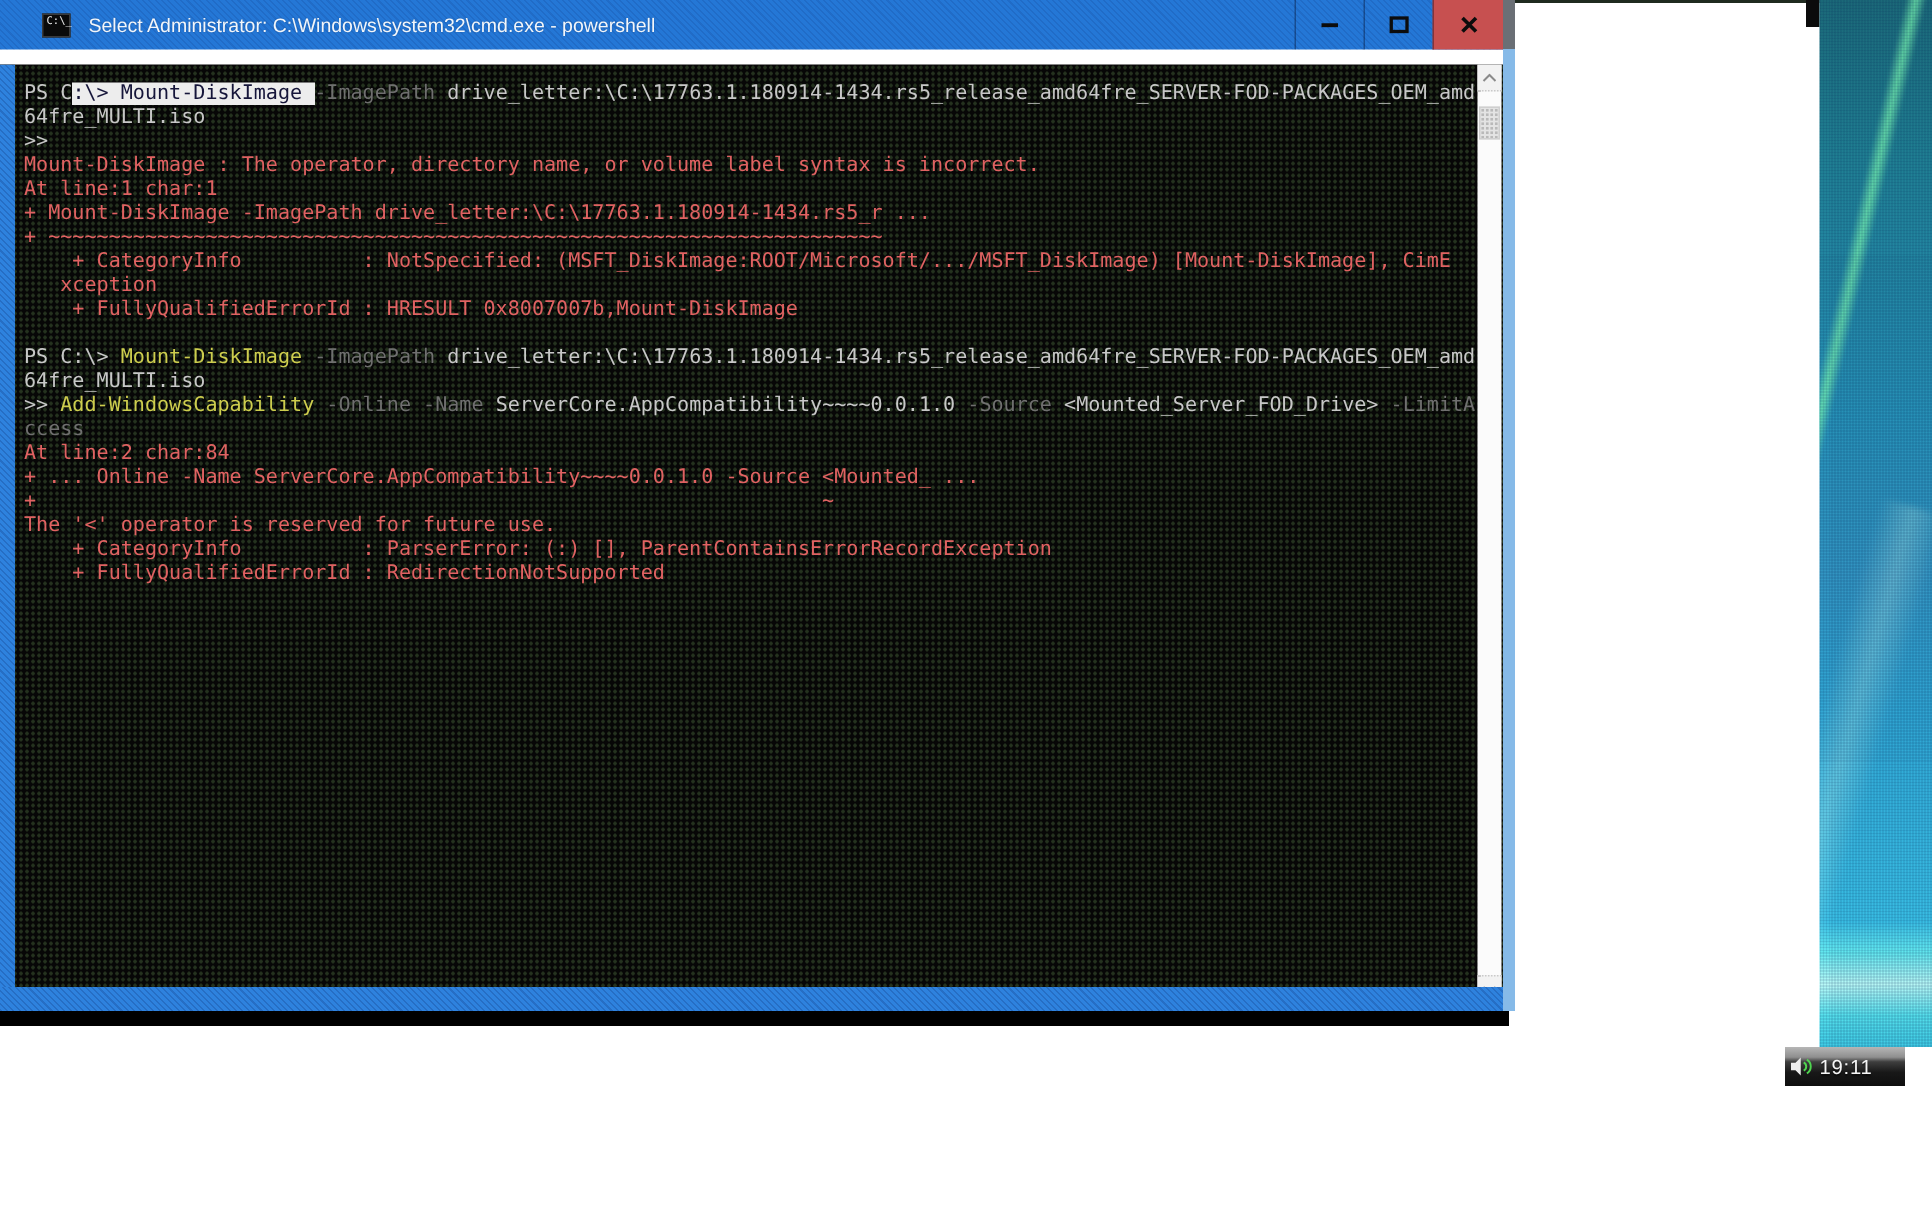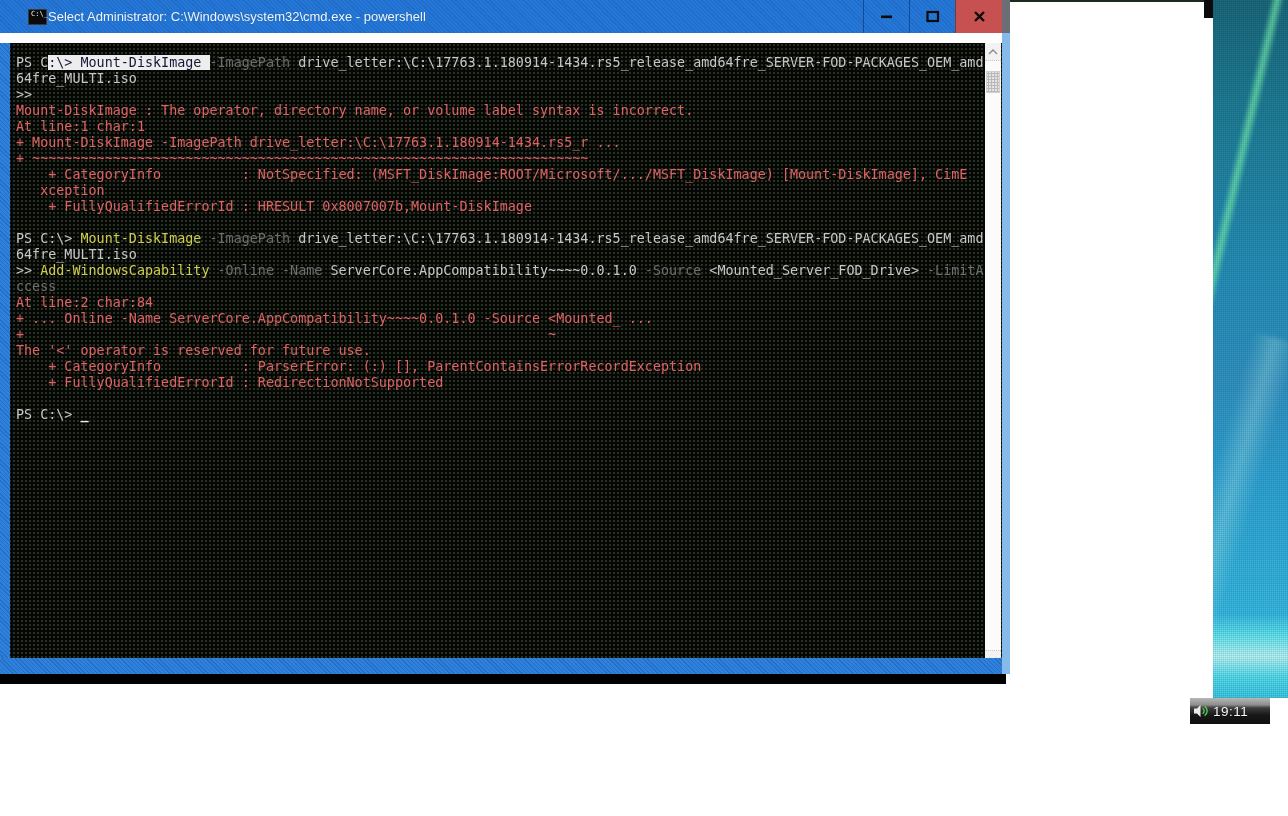--- a/index.html
+++ b/index.html
@@ -8,21 +8,21 @@
   .stage{position:absolute;left:0;top:0;width:1288px;height:816px;}
 
   
   .console-window{position:absolute;left:0;top:0;width:1002px;height:674px;}
   .titlebar{position:absolute;left:0;top:0;width:1002px;height:33px;background:#2477d6;
             background-image:repeating-linear-gradient(45deg, rgba(10,40,110,.14) 0 1px, transparent 1px 3px);
             display:flex;align-items:center;}
   .cmdicon{margin-left:28px;width:19px;height:16px;background:#0a0a0a;border:1px solid #3a3a3a;
            color:#efefef;font-family:"DejaVu Sans Mono","Liberation Mono",monospace;font-size:7px;
            line-height:8px;padding-left:2px;box-sizing:border-box;}
-  .title-text{color:#f2f6fb;font-size:13px;margin-left:1px;white-space:nowrap;
+  .title-text{color:#f2f6fb;font-size:13px;margin-left:12px;white-space:nowrap;
               text-shadow:0 0 1px rgba(0,0,0,.25);}
   .controls{position:absolute;right:0;top:0;height:33px;display:flex;}
   .wbtn{width:46px;height:33px;display:flex;align-items:center;justify-content:center;
         border-left:1px solid rgba(0,0,20,.35);box-sizing:border-box;}
   .wbtn.close{background:#c75050;width:47px;}
   .console-body{position:absolute;left:0;top:43px;width:1002px;height:625px;
       background-color:#070707;
       background-image:radial-gradient(rgba(86,122,70,.38) 1px, transparent 1.4px);
       background-size:4px 4px;overflow:hidden;}
   .left-border{position:absolute;left:0;top:0;width:10px;height:625px;background:#2e82de;
@@ -128,21 +128,20 @@
           <div class="cl"><span class="c-white">64fre_MULTI.iso</span></div>
           <div class="cl"><span class="c-white">&gt;&gt; </span><span class="c-yellow">Add-WindowsCapability</span><span class="c-gray"> -Online -Name </span><span class="c-white">ServerCore.AppCompatibility~~~~0.0.1.0</span><span class="c-gray"> -Source </span><span class="c-white">&lt;Mounted_Server_FOD_Drive&gt;</span><span class="c-gray"> -LimitA</span></div>
           <div class="cl"><span class="c-gray">ccess</span></div>
           <div class="cl"><span class="c-red">At line:2 char:84</span></div>
           <div class="cl"><span class="c-red">+ ... Online -Name ServerCore.AppCompatibility~~~~0.0.1.0 -Source &lt;Mounted_ ...</span></div>
           <div class="cl"><span class="c-red">+                                                                 ~</span></div>
           <div class="cl"><span class="c-red">The '&lt;' operator is reserved for future use.</span></div>
           <div class="cl"><span class="c-red">    + CategoryInfo          : ParserError: (:) [], ParentContainsErrorRecordException</span></div>
           <div class="cl"><span class="c-red">    + FullyQualifiedErrorId : RedirectionNotSupported</span></div>
           <div class="cl">&nbsp;</div>
-          <div class="cl"><span class="c-white">PS C:\&gt; </span><span class="c-cursor">_</span></div>
         </div>
       <div class="scrollbar">
         <div class="sb-btn up">
           <svg width="10" height="6" viewBox="0 0 10 6">
             <polyline points="1,5 5,1 9,5" fill="none" stroke="#8a8a8a" stroke-width="1.3"></polyline>
           </svg>
         </div>
         <div class="sb-thumb"></div>
         <div class="sb-btn down">
           <svg width="10" height="6" viewBox="0 0 10 6">

